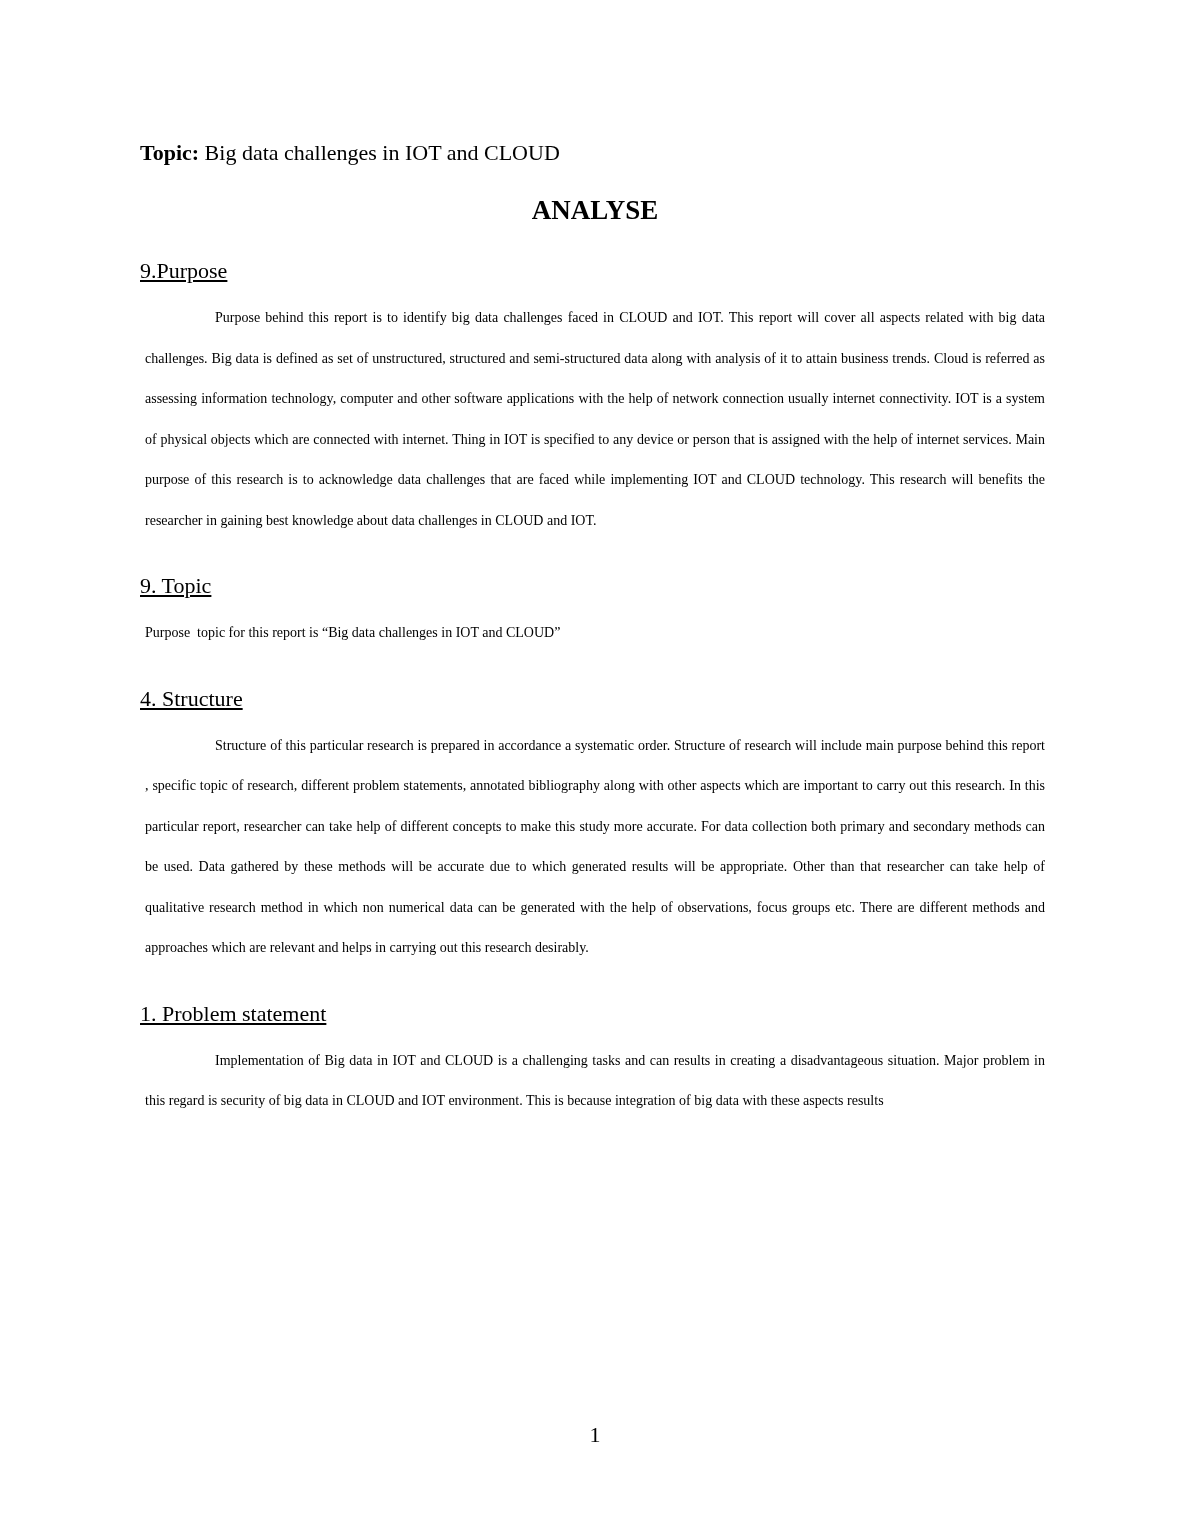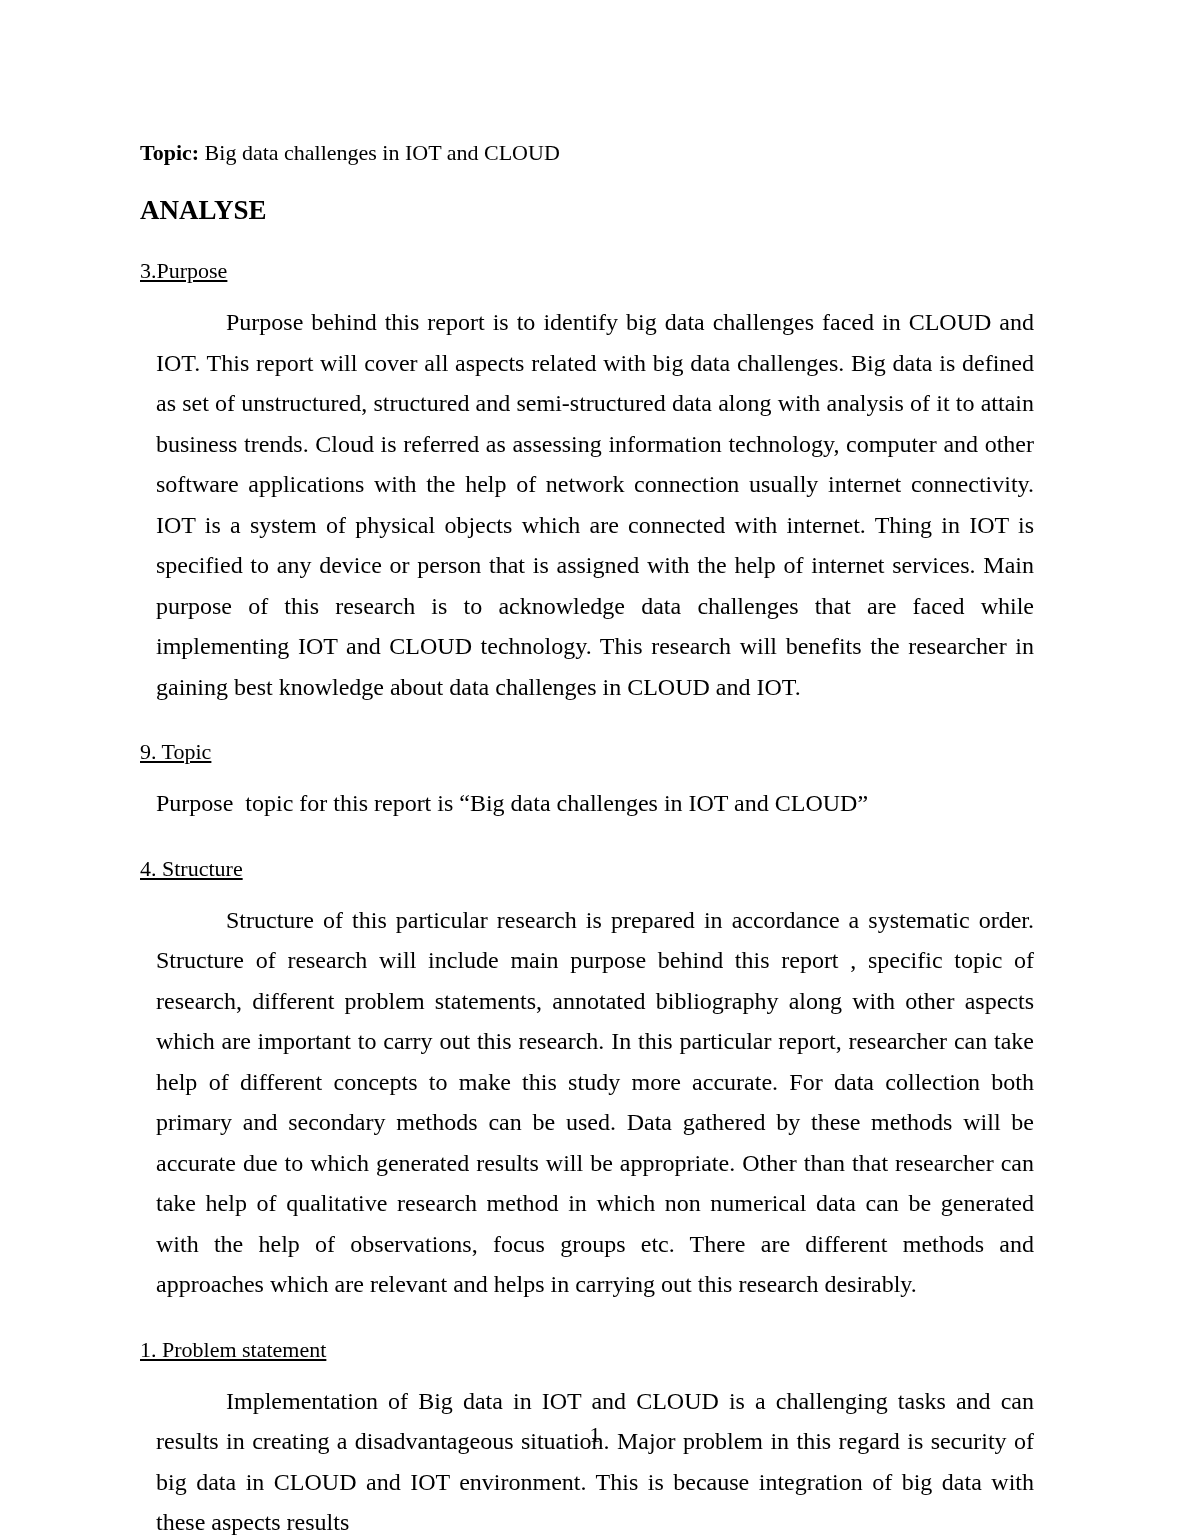--- a/index.html
+++ b/index.html
@@ -22,35 +22,36 @@
     font-size: 22px;
     line-height: 30px;
     margin: 0 0 26px 0;
   }
   .topic-label { font-weight: bold; }
   .doc-title {
     font-size: 27px;
     font-weight: bold;
     margin: 0 0 30px 0;
     line-height: 32px;
+    text-align: center;
   }
   .section-heading {
     font-size: 22px;
     line-height: 30px;
     text-decoration: underline;
     margin: 30px 0 12px 0;
     font-weight: normal;
   }
   .section-heading.first { margin-top: 0; }
   .para {
-    font-size: 24px;
+    font-size: 14px;
     line-height: 40.5px;
     text-align: justify;
     text-indent: 70px;
-    margin: 16px;
+    margin: 5px;
   }
   .para.no-indent {
     text-indent: 0;
     text-align: left;
     white-space: pre-wrap;
   }
   .page-number {
     position: absolute;
     left: 0;
     right: 0;
@@ -62,21 +63,21 @@
 </style>
 </head>
 <body>
 
 <div class="page">
 
   <p class="topic-line"><span class="topic-label">Topic:</span> <span>Big data challenges in IOT and CLOUD</span></p>
 
   <h1 class="doc-title">ANALYSE</h1>
 
-  <h2 class="section-heading first">3.Purpose</h2>
+  <h2 class="section-heading first">9.Purpose</h2>
   <p class="para">Purpose behind this report is to identify big data challenges faced in CLOUD and IOT. This report will cover all aspects related with big data challenges. Big data is defined as set of unstructured, structured and semi-structured data along with analysis of it to attain business trends. Cloud is referred as assessing information technology, computer and other software applications with the help of network connection usually internet connectivity. IOT is a system of physical objects which are connected with internet. Thing in IOT is specified to any device or person that is assigned with the help of internet services. Main purpose of this research is to acknowledge data challenges that are faced while implementing IOT and CLOUD technology. This research will benefits the researcher in gaining best knowledge about data challenges in CLOUD and IOT.</p>
 
   <h2 class="section-heading">9. Topic</h2>
   <p class="para no-indent">Purpose  topic for this report is “Big data challenges in IOT and CLOUD”</p>
 
   <h2 class="section-heading">4. Structure</h2>
   <p class="para">Structure of this particular research is prepared in accordance a systematic order. Structure of research will include main purpose behind this report , specific topic of research, different problem statements, annotated bibliography along with other aspects which are important to carry out this research. In this particular report, researcher can take help of different concepts to make this study more accurate. For data collection both primary and secondary methods can be used. Data gathered by these methods will be accurate due to which generated results will be appropriate. Other than that researcher can take help of qualitative research method in which non numerical data can be generated with the help of observations, focus groups etc. There are different methods and approaches which are relevant and helps in carrying out this research desirably.</p>
 
   <h2 class="section-heading">1. Problem statement</h2>
   <p class="para">Implementation of Big data in IOT and CLOUD is a challenging tasks and can results in creating a disadvantageous situation. Major problem in this regard is security of big data in CLOUD and IOT environment. This is because integration of big data with these aspects results</p>

